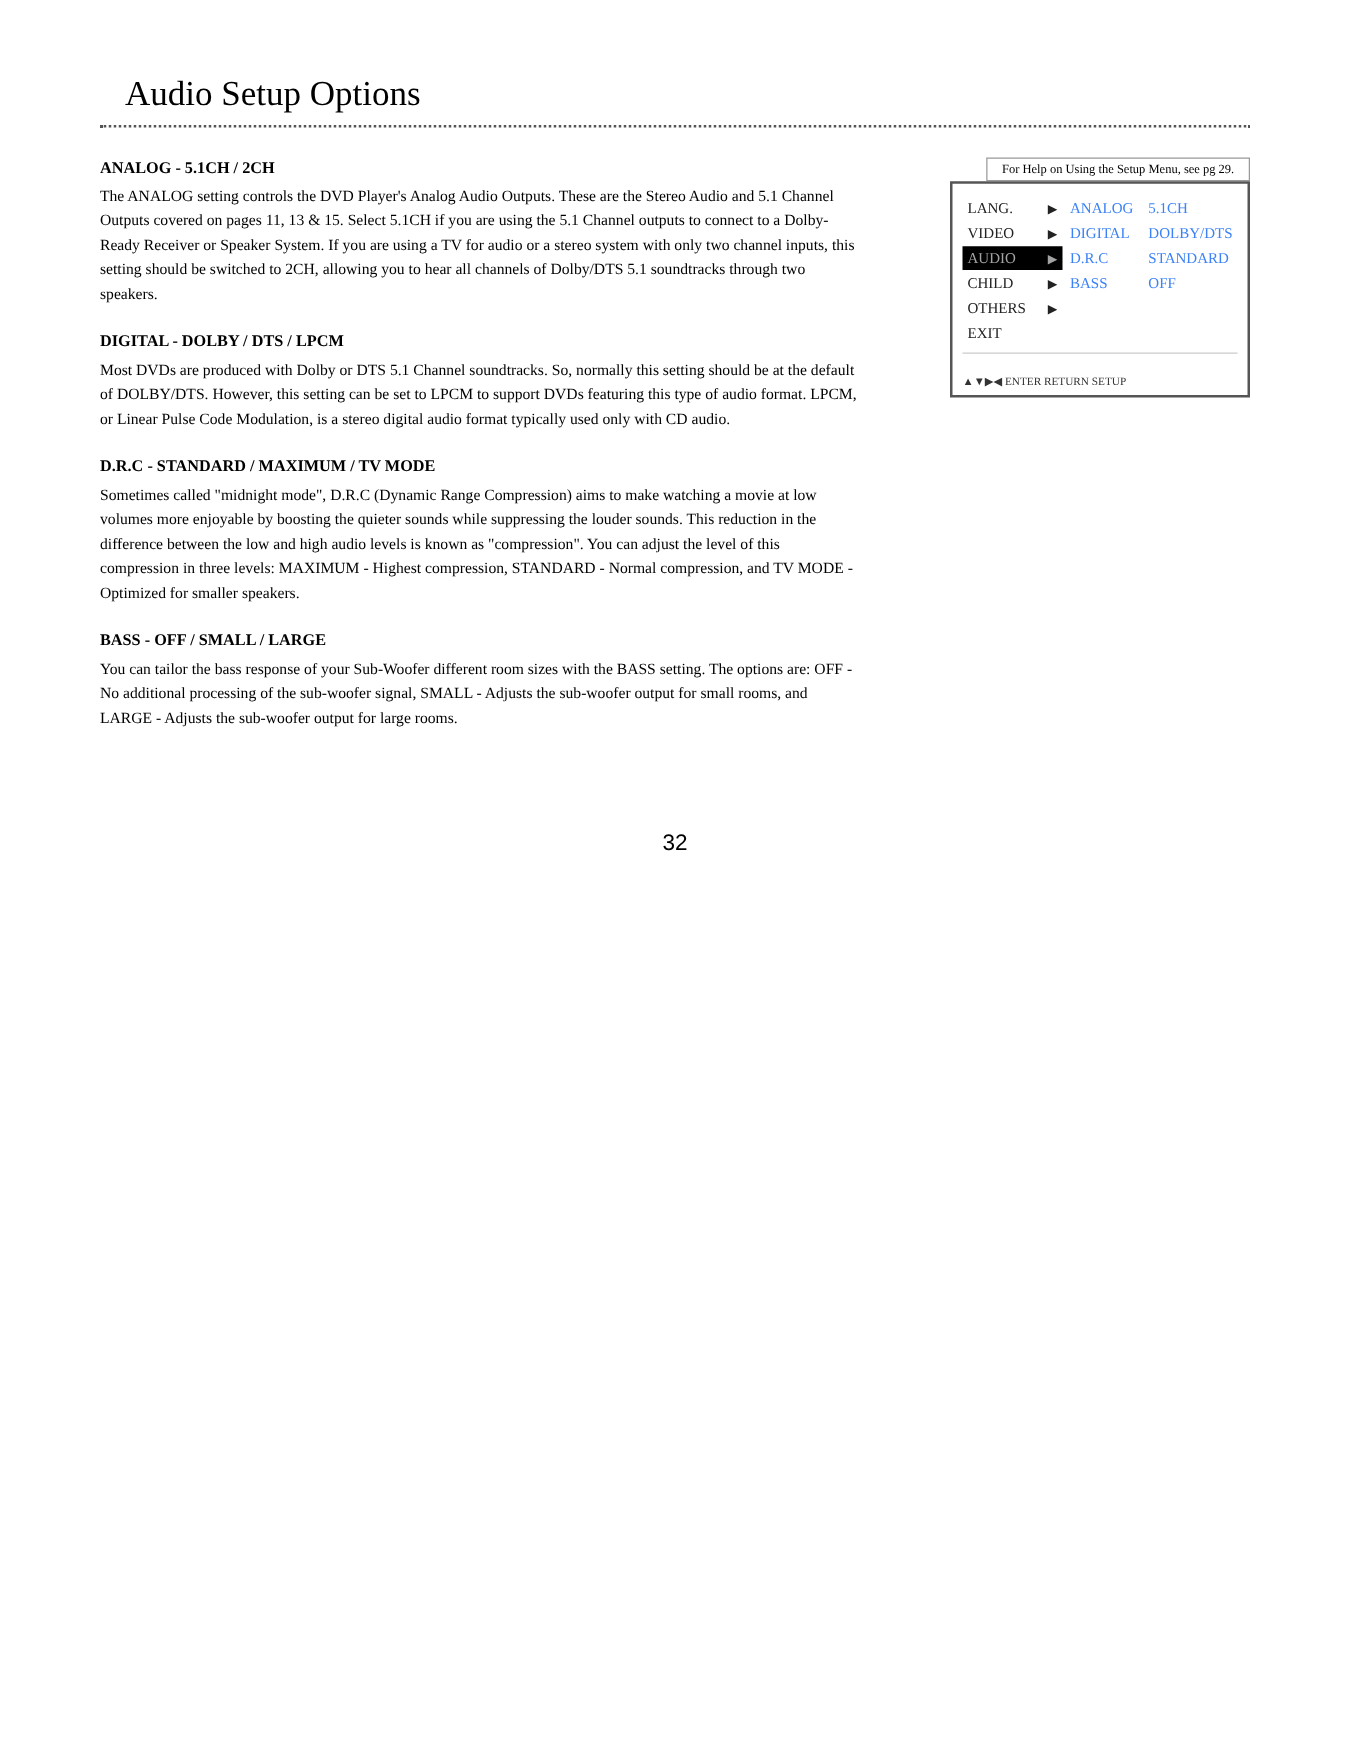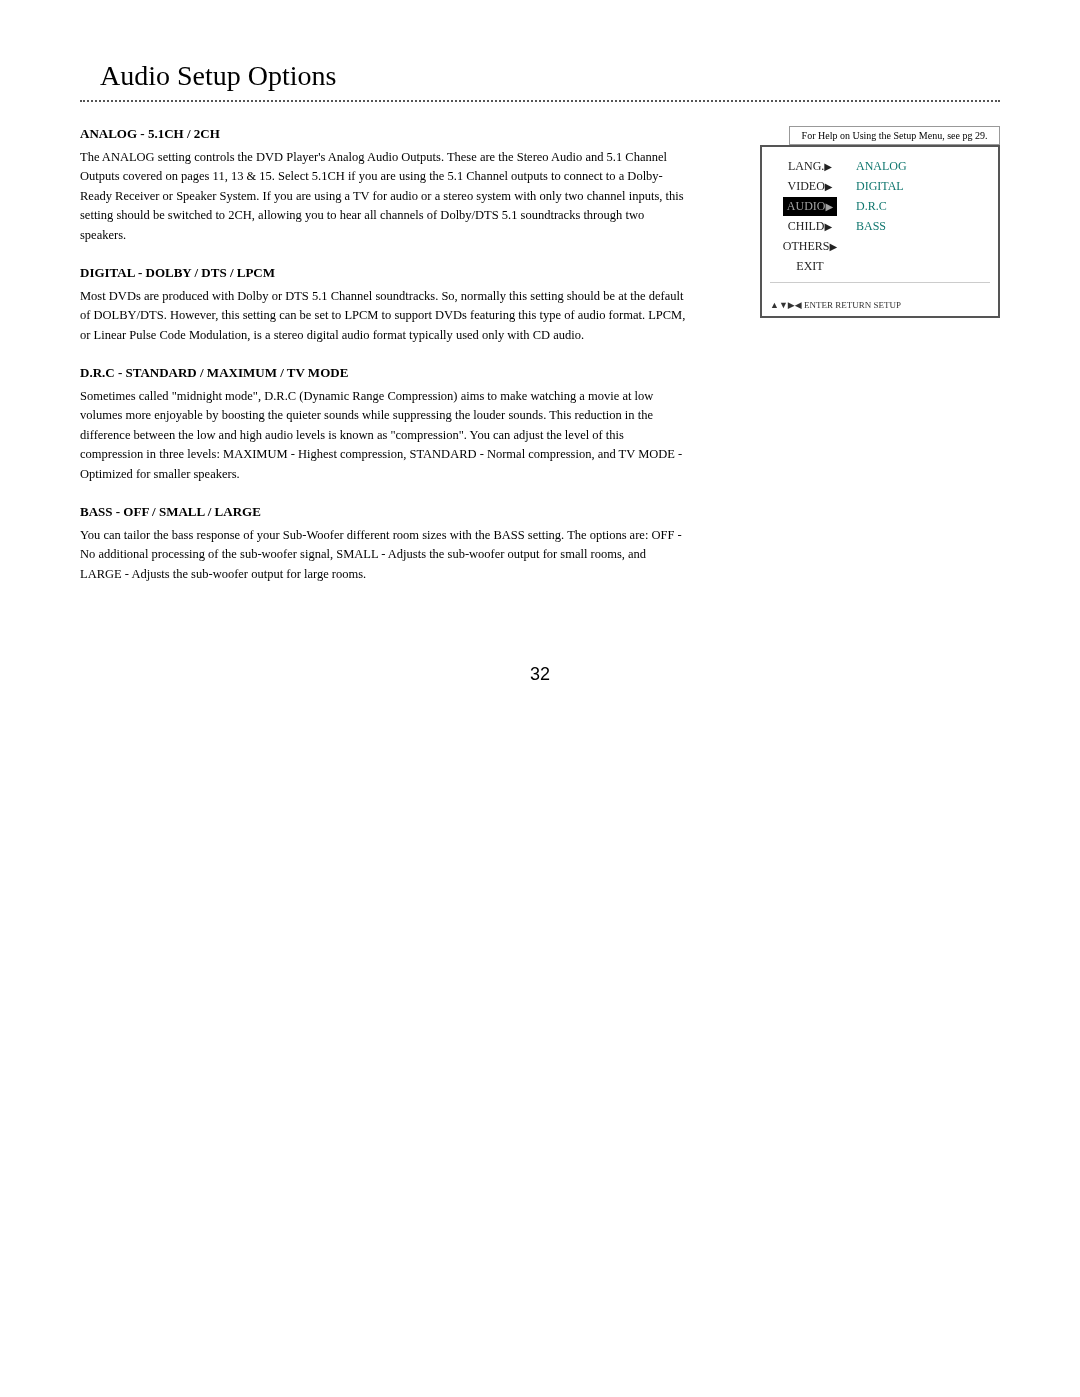--- a/index.html
+++ b/index.html
@@ -85,21 +85,20 @@
     .menu-grid {
       display: flex;
       gap: 4px;
     }
 
     .menu-left {
       flex: 0 0 80px;
       display: flex;
       flex-direction: column;
       gap: 1px;
-      align-items: center;
     }
 
     .menu-right {
       flex: 1;
       display: flex;
       gap: 8px;
     }
 
     .menu-item {
       font-size: 12px;
@@ -121,21 +120,21 @@
 
     .menu-col {
       display: flex;
       flex-direction: column;
       gap: 1px;
     }
 
     .menu-col-item {
       font-size: 12px;
       padding: 2px 2px;
-      color: #0f766e;
+      color: #3b82f6;
       white-space: nowrap;
     }
 
     .nav-bar {
       text-align: left;
       font-size: 9px;
       color: #333;
       margin-top: 6px;
       border-top: 1px solid #ccc;
       padding-top: 17px;
@@ -212,20 +211,26 @@
             </div>
           </div>
 
           <div class="menu-right">
             <div class="menu-col">
               <div class="menu-col-item">ANALOG</div>
               <div class="menu-col-item">DIGITAL</div>
               <div class="menu-col-item">D.R.C</div>
               <div class="menu-col-item">BASS</div>
             </div>
+            <div class="menu-col">
+              <div class="menu-col-item">5.1CH</div>
+              <div class="menu-col-item">DOLBY/DTS</div>
+              <div class="menu-col-item">STANDARD</div>
+              <div class="menu-col-item">OFF</div>
+            </div>
           </div>
 
         </div>
         <div class="nav-bar">▲▼▶◀  ENTER  RETURN  SETUP</div>
       </div>
     </div>
   </div>
 
 </div>
 

